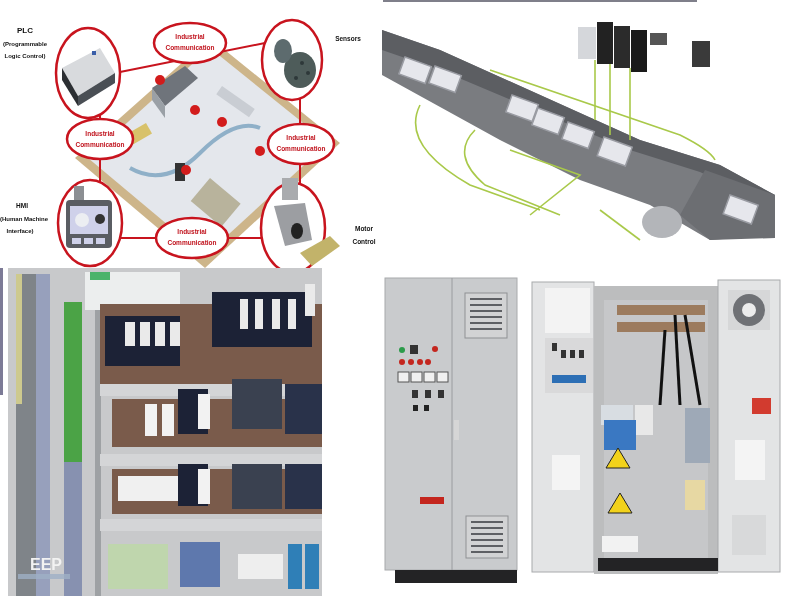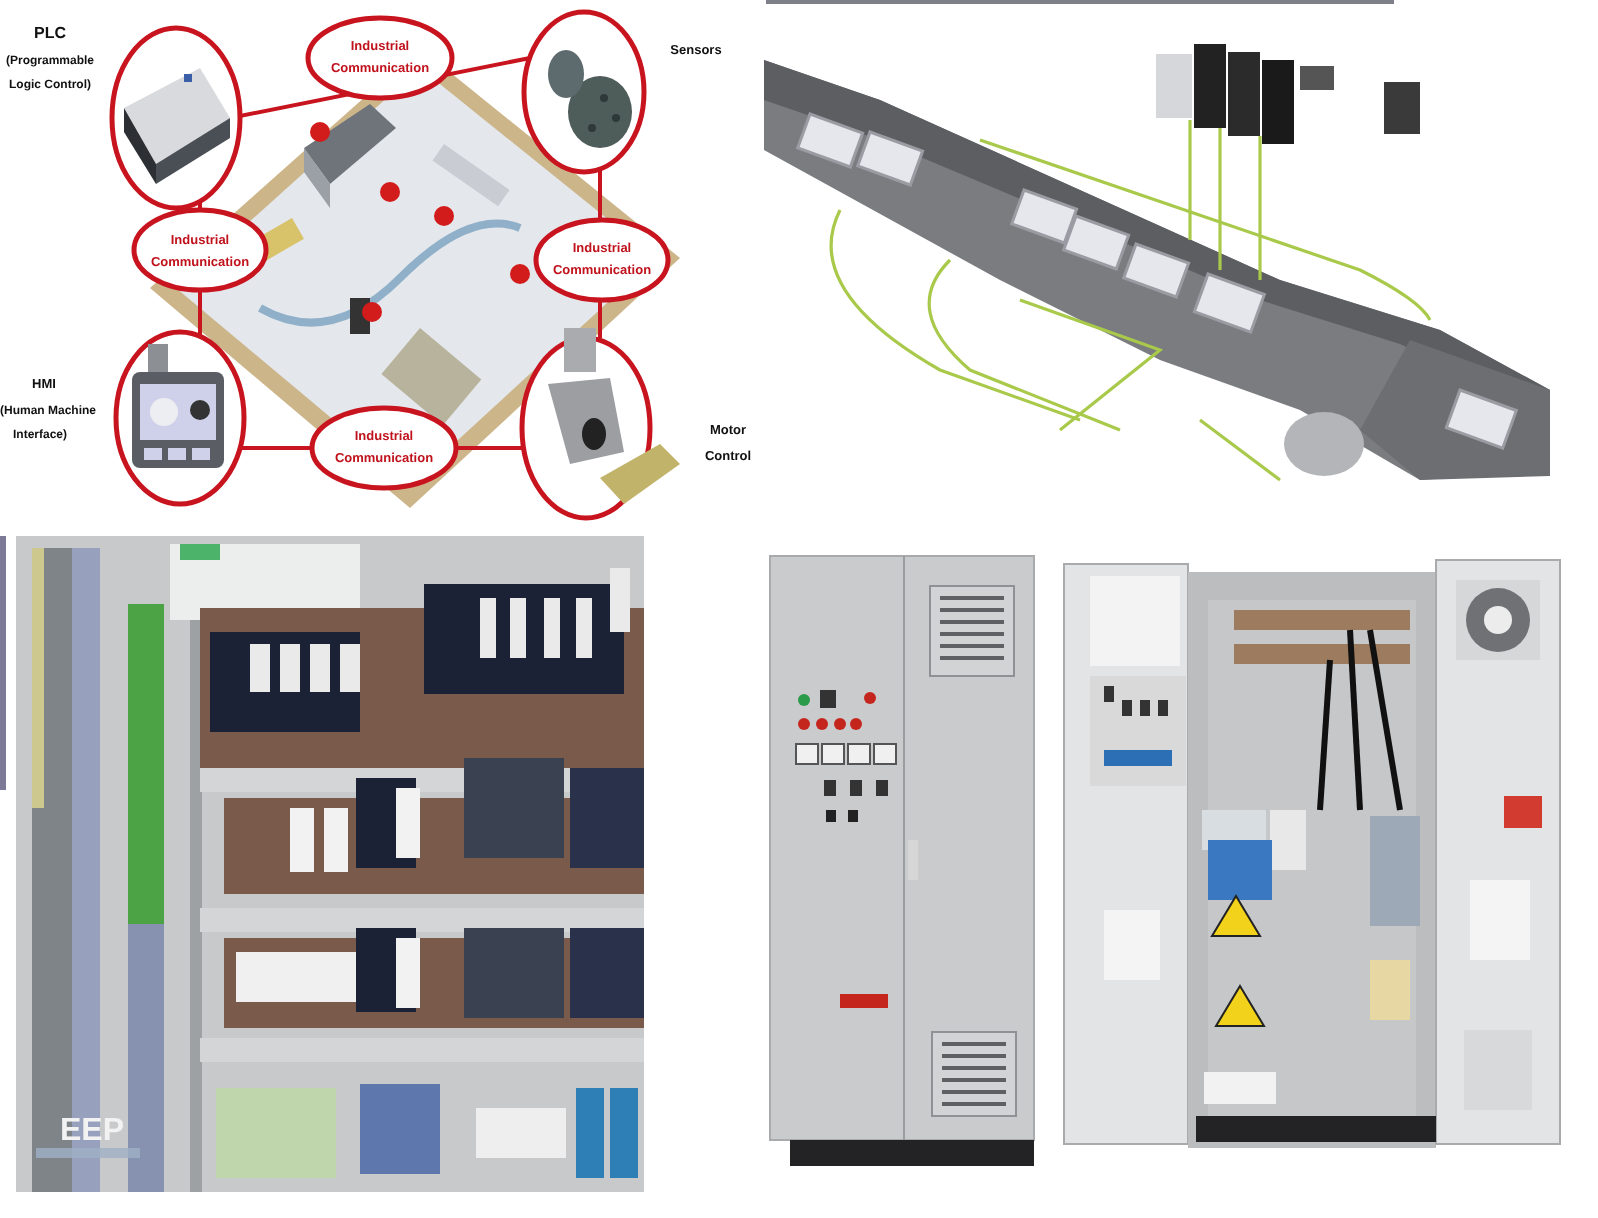--- a/index.html
+++ b/index.html
@@ -5,21 +5,21 @@
   html, body { margin:0; padding:0; background:#ffffff; }
   body { width:799px; height:609px; position:relative; overflow:hidden; font-family:"Liberation Sans", sans-serif; }
   .panel { position:absolute; overflow:hidden; }
   svg { display:block; }
   .lbl { font-family:"Liberation Sans", sans-serif; font-weight:bold; fill:#111; }
   .ic  { font-family:"Liberation Sans", sans-serif; font-weight:bold; fill:#c0121c; }
 </style>
 </head>
 <body>
 
-<div class="panel" style="left:0;top:4px;width:380px;height:258px;">
+<div class="panel" style="left:0;top:18px;width:380px;height:258px;">
   <svg width="380" height="258" viewBox="0 0 380 258">
 
     <g>
       <polygon points="210,20 340,125 205,250 75,140" fill="#cdb58a"></polygon>
       <polygon points="210,30 328,125 205,238 88,140" fill="#e4e7ec"></polygon>
       <polygon points="152,70 185,48 198,60 165,88" fill="#6f747b"></polygon>
       <polygon points="152,70 165,88 165,100 152,82" fill="#9aa0a6"></polygon>
       <rect x="222" y="68" width="40" height="10" fill="#c9cdd3" transform="rotate(35 222 68)"></rect>
       <rect x="120" y="120" width="30" height="12" fill="#d8c26a" transform="rotate(-30 120 120)"></rect>
       <path d="M130,150 Q165,170 200,135 T260,110" stroke="#8fb0c8" stroke-width="4" fill="none"></path>

